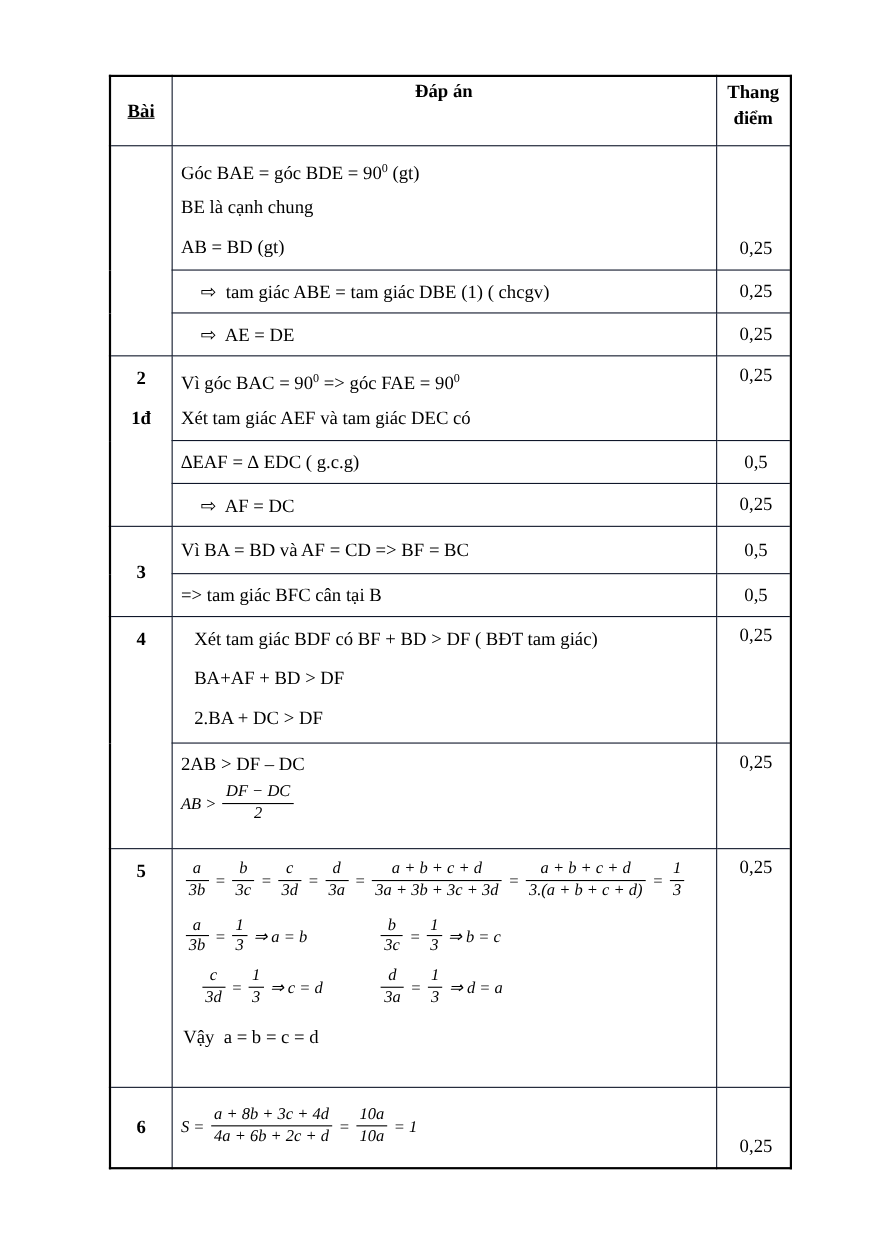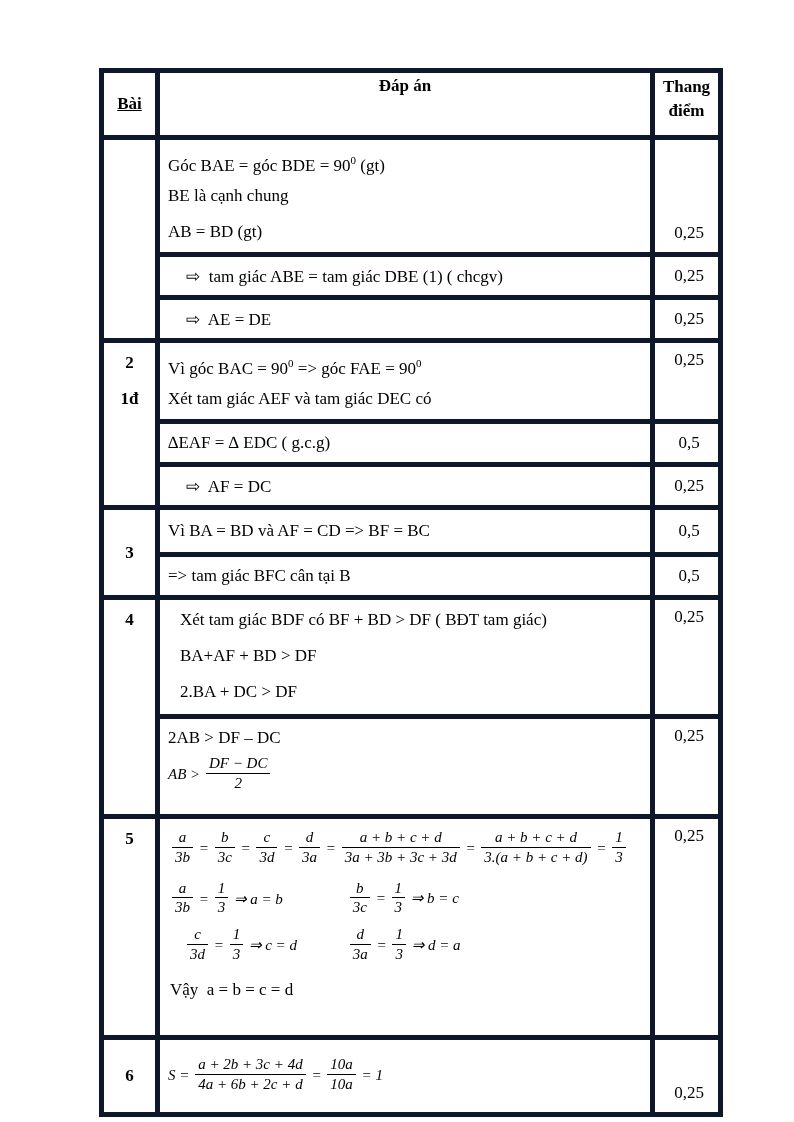--- a/index.html
+++ b/index.html
@@ -8,21 +8,21 @@
     width:794px;height:1122px;background:#ffffff;position:relative;
     font-family:"Liberation Serif", serif;color:#000;overflow:hidden;
     margin:0 auto;
   }
   table.grading{
     position:absolute;left:99px;top:68px;width:619px;
     border-collapse:collapse;table-layout:fixed;
     border:2px solid #000;
   }
   table.grading td, table.grading th{
-    border:5px solid #0f172a;
+    border:1px solid #0f172a;
     font-size:17px;
     overflow:hidden;
   }
   col.c-bai{width:56px;}
   col.c-ans{width:495px;}
   col.c-score{width:68px;}
 
   th{font-weight:bold;padding:3px 2px;text-align:center;}
   th.th-bai{vertical-align:middle;height:56px;text-decoration:underline;}
   th.th-ans{vertical-align:top;}
@@ -183,19 +183,19 @@
           <span><span class="frac"><span class="num">d</span><span class="den">3a</span></span> = <span class="frac"><span class="num">1</span><span class="den">3</span></span> ⇒ d = a</span>
         </div>
         <div class="conclusion line">Vậy&nbsp; a = b = c = d</div>
       </td>
       <td class="score v-top">0,25</td>
     </tr>
 
     <tr class="r12">
       <td class="bai">6</td>
       <td class="content" style="height:68px;">
-        <div class="line math">S = <span class="frac"><span class="num">a + 2b + 3c + 4d</span><span class="den">4a + 6b + 2c + d</span></span> = <span class="frac"><span class="num">10a</span><span class="den">10a</span></span> = 1</div>
+        <div class="line math">S = <span class="frac"><span class="num">a + 8b + 3c + 4d</span><span class="den">4a + 6b + 2c + d</span></span> = <span class="frac"><span class="num">10a</span><span class="den">10a</span></span> = 1</div>
       </td>
       <td class="score v-bottom">0,25</td>
     </tr>
   </tbody>
     </table>
 </div>
 
 </body></html>

